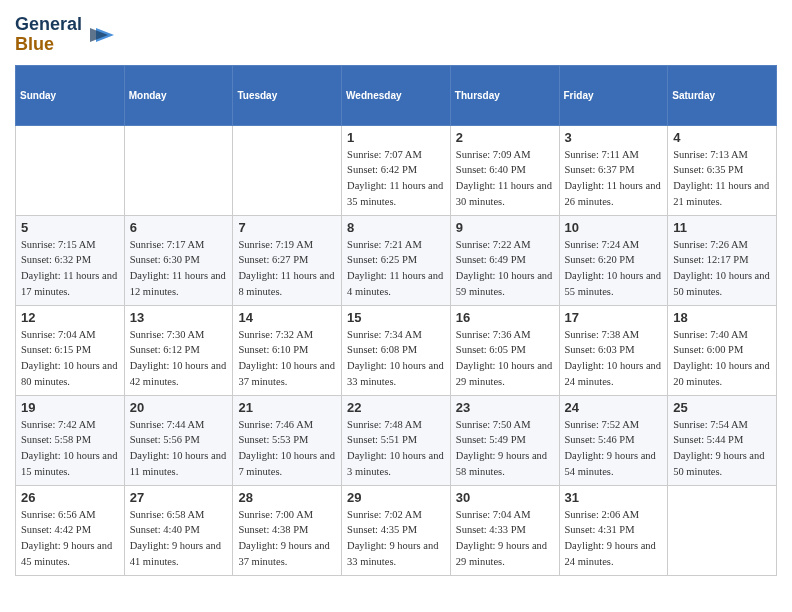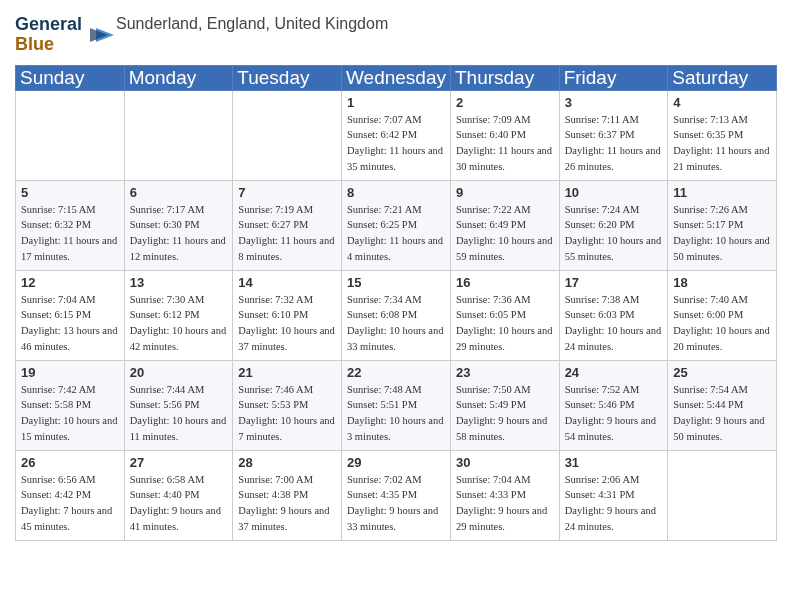--- a/index.html
+++ b/index.html
@@ -6,21 +6,21 @@
     body {
       font-family: Arial, sans-serif;
       background: #fff;
       width: 792px;
       min-height: 612px;
       padding: 15px;
     }
     .header {
       display: flex;
       align-items: flex-start;
-      justify-content: flex-start;
+      justify-content: space-between;
       margin-bottom: 10px;
     }
     .logo {
       display: flex;
       align-items: center;
     }
     .logo-text {
       font-size: 18px;
       font-weight: bold;
       color: #1a3a5c;
@@ -49,23 +49,23 @@
     table {
       width: 100%;
       border-collapse: collapse;
       border: 1px solid #ccc;
     }
     thead tr {
       background-color: #3a6db5;
       color: #fff;
     }
     thead th {
-      padding: 1px 4px;
-      font-size: 19px;
-      font-weight: normal;
+      padding: 24px 4px;
+      font-size: 10px;
+      font-weight: bold;
       text-align: left;
       border: 1px solid #5580c0;
     }
     tbody tr {
       vertical-align: top;
     }
     tbody td {
       border: 1px solid #ccc;
       padding: 4px 5px;
       font-size: 10.5px;
@@ -101,21 +101,20 @@
       <div class="logo-text">
         General<br><span>Blue</span>
       </div>
     </div>
     <svg class="logo-icon" viewBox="0 0 30 30">
       <polygon points="10,8 28,15 10,22" fill="#4a90d9"></polygon>
       <polygon points="4,8 22,15 4,22" fill="#1a3a5c" opacity="0.7"></polygon>
     </svg>
   </div>
   <div class="title-block">
-    <div class="location">Sunderland, England, United Kingdom</div>
   </div>
 </div>
 
 <table>
   <thead>
     <tr>
     <th>Sunday</th>
         <th>Monday</th>
         <th>Tuesday</th>
         <th>Wednesday</th>
@@ -208,32 +207,32 @@
           <div class="day-info">
             <div>Sunrise: 7:24 AM</div>
             <div>Sunset: 6:20 PM</div>
             <div>Daylight: 10 hours and 55 minutes.</div>
           </div>
         </td>
         <td>
           <div class="day-number">11</div>
           <div class="day-info">
             <div>Sunrise: 7:26 AM</div>
-            <div>Sunset: 5:17 PM</div>
+            <div>Sunset: 12:17 PM</div>
             <div>Daylight: 10 hours and 50 minutes.</div>
           </div>
         </td>
       </tr>
       <tr>
         <td>
           <div class="day-number">12</div>
           <div class="day-info">
             <div>Sunrise: 7:04 AM</div>
             <div>Sunset: 6:15 PM</div>
-            <div>Daylight: 13 hours and 46 minutes.</div>
+            <div>Daylight: 10 hours and 80 minutes.</div>
           </div>
         </td>
         <td>
           <div class="day-number">13</div>
           <div class="day-info">
             <div>Sunrise: 7:30 AM</div>
             <div>Sunset: 6:12 PM</div>
             <div>Daylight: 10 hours and 42 minutes.</div>
           </div>
         </td>
@@ -335,21 +334,21 @@
             <div>Daylight: 9 hours and 50 minutes.</div>
           </div>
         </td>
       </tr>
       <tr>
         <td>
           <div class="day-number">26</div>
           <div class="day-info">
             <div>Sunrise: 6:56 AM</div>
             <div>Sunset: 4:42 PM</div>
-            <div>Daylight: 7 hours and 45 minutes.</div>
+            <div>Daylight: 9 hours and 45 minutes.</div>
           </div>
         </td>
         <td>
           <div class="day-number">27</div>
           <div class="day-info">
             <div>Sunrise: 6:58 AM</div>
             <div>Sunset: 4:40 PM</div>
             <div>Daylight: 9 hours and 41 minutes.</div>
           </div>
         </td>

